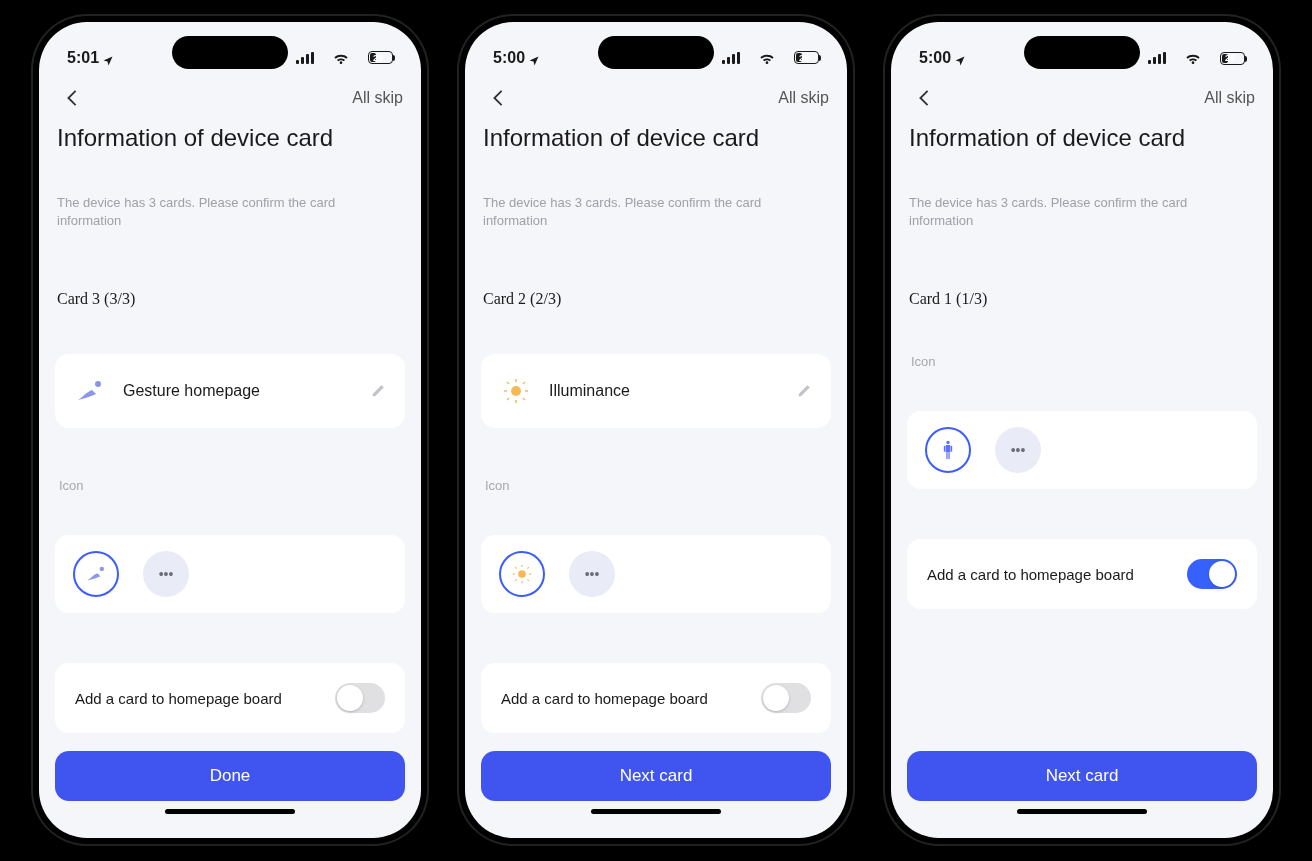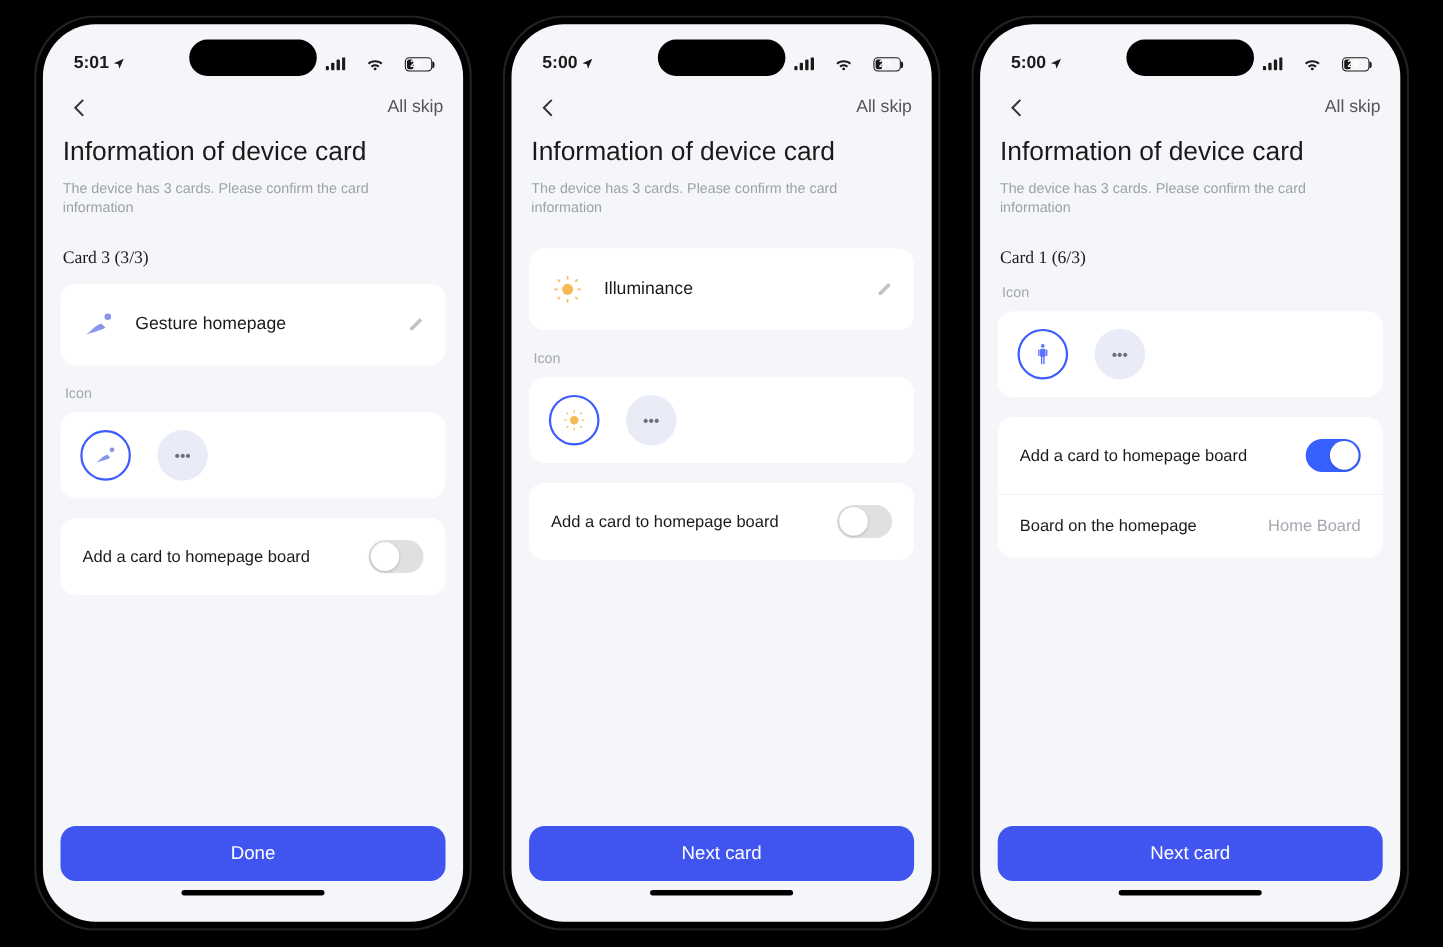--- a/index.html
+++ b/index.html
@@ -46,21 +46,21 @@
     .status-bar {
       height: 54px;
       display: flex;
       align-items: center;
       justify-content: space-between;
       padding: 18px 28px 0;
       font-size: 16px;
       font-weight: 600;
       color: #1a1a1a;
     }
-    .status-left { display: flex; align-items: center; gap: 3px; }
+    .status-left { display: flex; align-items: flex-end; gap: 3px; }
     .status-right { display: flex; align-items: center; gap: 19px; }
     .location-icon { font-size: 13px; }
     .cell-bars, .wifi-icon, .battery-icon { display: inline-flex; align-items: center; }
     .battery-box {
       width: 25px; height: 13px; border: 1.4px solid #1a1a1a; border-radius: 4px;
       position: relative; padding: 1px; display:flex; align-items:center;
     }
     .battery-fill { width: 30%; height: 100%; background:#1a1a1a; border-radius:2px;}
     .battery-cap { position:absolute; right:-3px; top:3px; width:2px; height:6px; background:#1a1a1a; border-radius:0 2px 2px 0;}
     .battery-label { position:absolute; left:4px; font-size:9px; font-weight:700; color:#fff;}
@@ -74,20 +74,21 @@
     .back-btn {
       width: 30px; height:30px; display:flex; align-items:center; justify-content:center;
       color: #333; font-size:20px; cursor:pointer;
     }
     .skip-btn { color:#555; font-size:16px; cursor:pointer; }
     .content {
       flex: 1;
       padding: 4px 16px 0;
       display: flex;
       flex-direction:column;
+      gap:32px;
     }
     .page-title {
       font-size: 24px;
       font-weight: 400;
       color: #1a1a1a;
       margin-bottom: 10px;
       padding: 0 2px;
     }
     .page-subtitle {
       font-size: 13px;
@@ -300,20 +301,21 @@
       <div class="back-btn">
           <svg width="12" height="18" viewBox="0 0 12 20" fill="none" stroke="#333" stroke-width="2">
             <path d="M10 2L2 10l8 8"></path>
           </svg>
         </div>
       <div class="skip-btn">All skip</div>
     </div>
     <div class="content">
       <h1 class="page-title">Information of device card</h1>
       <p class="page-subtitle">The device has 3 cards. Please confirm the card information</p>
+      <div class="card-label">Card 2 (2/3)</div>
       <div class="device-card">
         <div class="device-icon">
           <svg width="26" height="26" viewBox="0 0 26 26">
               <circle cx="13" cy="13" r="5" fill="#f7b955"></circle>
               <g stroke="#f7b955" stroke-width="1.5">
                 <line x1="13" y1="1" x2="13" y2="4"></line>
                 <line x1="13" y1="22" x2="13" y2="25"></line>
                 <line x1="1" y1="13" x2="4" y2="13"></line>
                 <line x1="22" y1="13" x2="25" y2="13"></line>
                 <line x1="4" y1="4" x2="6" y2="6"></line>
@@ -404,21 +406,21 @@
       <div class="back-btn">
           <svg width="12" height="18" viewBox="0 0 12 20" fill="none" stroke="#333" stroke-width="2">
             <path d="M10 2L2 10l8 8"></path>
           </svg>
         </div>
       <div class="skip-btn">All skip</div>
     </div>
     <div class="content">
       <h1 class="page-title">Information of device card</h1>
       <p class="page-subtitle">The device has 3 cards. Please confirm the card information</p>
-      <div class="card-label">Card 1 (6/3)</div>
+      <div class="card-label">Card 1 (1/3)</div>
       <div class="icon-label">Icon</div>
       <div class="icon-card">
         <div class="icon-option selected">
           <svg width="12" height="20" viewBox="0 0 14 24" fill="#5b72ff">
               <circle cx="7" cy="3" r="2"></circle>
               <rect x="4" y="6" width="6" height="9" rx="1.5"></rect>
               <rect x="5" y="15" width="1.5" height="8" rx=".7"></rect>
               <rect x="7.5" y="15" width="1.5" height="8" rx=".7"></rect>
               <rect x="2" y="7" width="1.5" height="7" rx=".7"></rect>
               <rect x="10.5" y="7" width="1.5" height="7" rx=".7"></rect>
@@ -426,24 +428,20 @@
         </div>
         <div class="icon-option more">•••</div>
       </div>
       <div class="settings-card">
         <div class="settings-row">
           <span>Add a card to homepage board</span>
           <div class="toggle on">
               <div class="toggle-knob"></div>
             </div>
         </div>
-        <div class="settings-row">
-          <span>Board on the homepage</span>
-          <span class="row-value">Home Board</span>
-        </div>
       </div>
     </div>
     <div class="bottom-area">
       <button class="primary-btn">Next card</button>
       <div class="home-indicator"></div>
     </div>
   </div>
 </div>
 
 </body></html>

